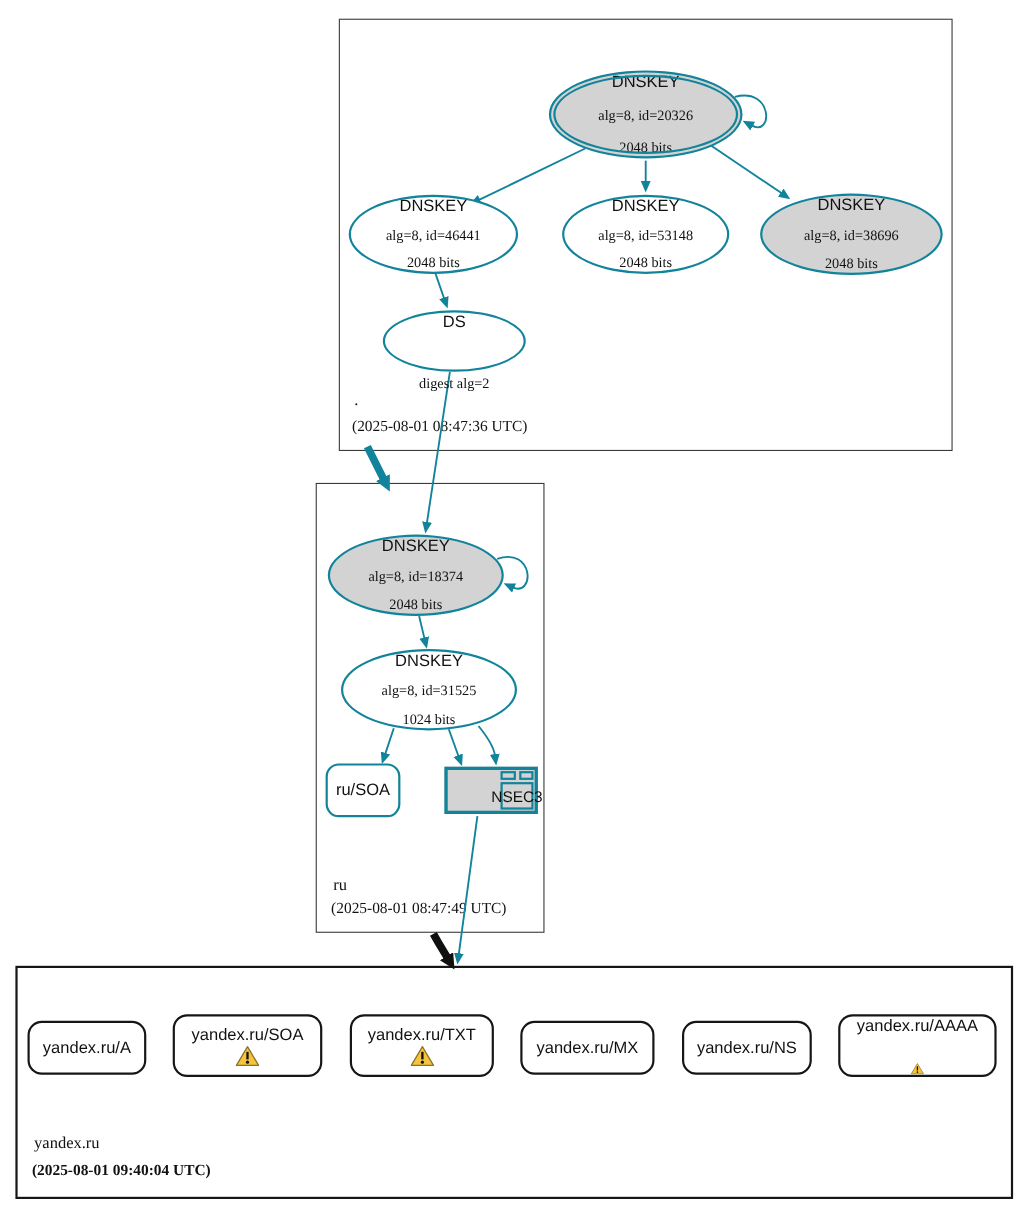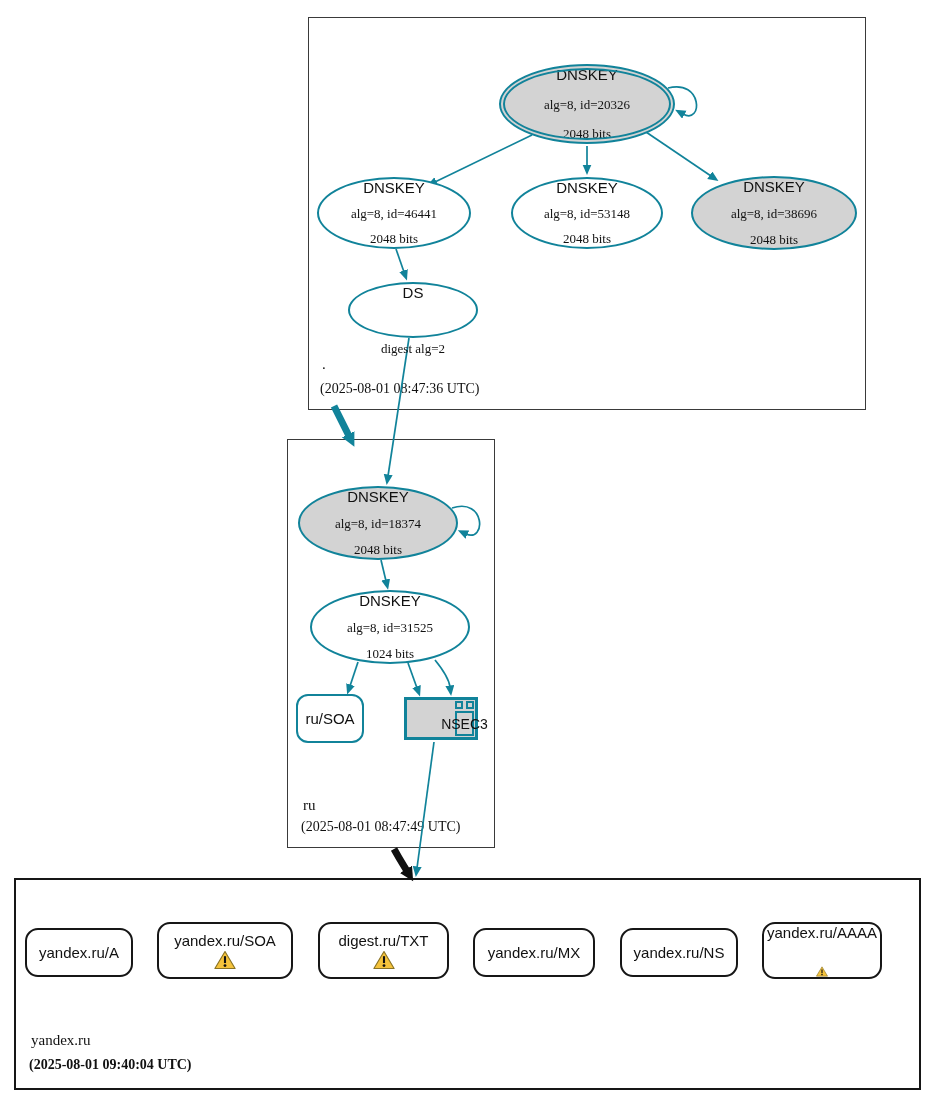--- a/index.html
+++ b/index.html
@@ -106,54 +106,54 @@
     <div class="node-detail">2048 bits</div>
   </div>
   <div class="ellipse" style="left:310px;top:590px;width:160px;height:74px;">
     <div class="node-title">DNSKEY</div>
     <div class="node-detail">alg=8, id=31525</div>
     <div class="node-detail">1024 bits</div>
   </div>
   <div class="rounded teal" style="left:296px;top:694px;width:68px;height:49px;">
     <span>ru/SOA</span>
   </div>
-  <div class="nsec3" style="left:404px;top:697px;width:74px;height:43px;padding-left:48px;">
+  <div class="nsec3" style="left:404px;top:697px;width:85px;height:43px;padding-left:48px;">
     <div class="cells">
       <div class="cell"></div>
       <div class="cell"></div>
     </div>
     <div class="nsec3-label">NSEC3</div>
   </div>
 
   <div class="rounded" style="left:25px;top:928px;width:108px;height:49px;">
     <span>yandex.ru/A</span>
   </div>
   <div class="rounded" style="left:157px;top:922px;width:136px;height:57px;">
     <span>yandex.ru/SOA</span>
     <svg class="warning-icon" viewBox="0 0 24 21">
       <path d="M12 1.6 L22.6 19.4 L1.4 19.4 Z" fill="#f5c33c" stroke="#8a7324" stroke-width="1.2" stroke-linejoin="round"></path>
       <rect x="10.9" y="6.5" width="2.2" height="7.2" fill="#111"></rect>
       <circle cx="12" cy="16.4" r="1.5" fill="#111"></circle>
     </svg>
   </div>
   <div class="rounded" style="left:318px;top:922px;width:131px;height:57px;">
-    <span>digest.ru/TXT</span>
+    <span>yandex.ru/TXT</span>
     <svg class="warning-icon" viewBox="0 0 24 21">
       <path d="M12 1.6 L22.6 19.4 L1.4 19.4 Z" fill="#f5c33c" stroke="#8a7324" stroke-width="1.2" stroke-linejoin="round"></path>
       <rect x="10.9" y="6.5" width="2.2" height="7.2" fill="#111"></rect>
       <circle cx="12" cy="16.4" r="1.5" fill="#111"></circle>
     </svg>
   </div>
   <div class="rounded" style="left:473px;top:928px;width:122px;height:49px;">
     <span>yandex.ru/MX</span>
   </div>
   <div class="rounded" style="left:620px;top:928px;width:118px;height:49px;">
     <span>yandex.ru/NS</span>
   </div>
-  <div class="rounded" style="left:762px;top:922px;width:120px;height:57px;gap:25px;">
+  <div class="rounded" style="left:762px;top:922px;width:144px;height:57px;gap:25px;">
     <span>yandex.ru/AAAA</span>
     <svg class="warning-icon" viewBox="0 0 24 21">
       <path d="M12 1.6 L22.6 19.4 L1.4 19.4 Z" fill="#f5c33c" stroke="#8a7324" stroke-width="1.2" stroke-linejoin="round"></path>
       <rect x="10.9" y="6.5" width="2.2" height="7.2" fill="#111"></rect>
       <circle cx="12" cy="16.4" r="1.5" fill="#111"></circle>
     </svg>
   </div>
 
 </div>
 

